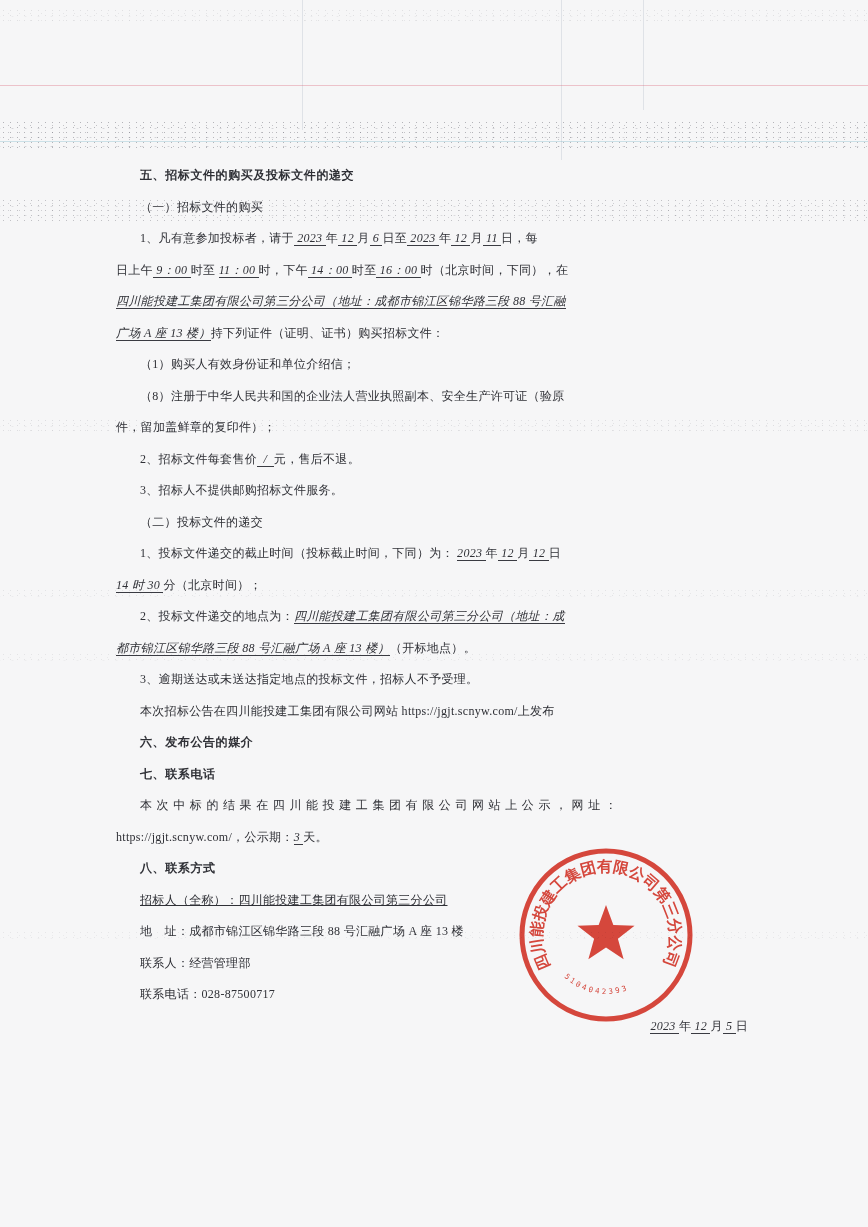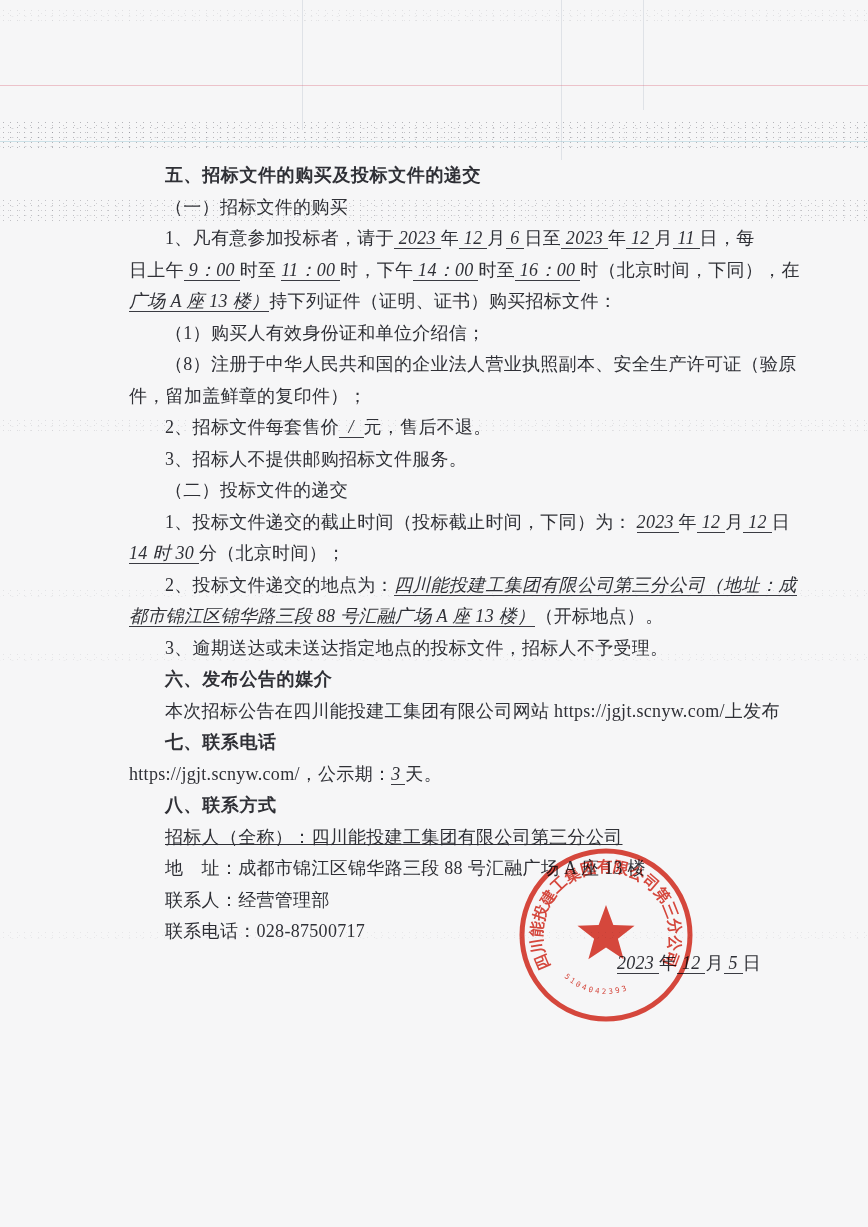--- a/index.html
+++ b/index.html
@@ -34,22 +34,22 @@
   }
   .band-top{top:8px;height:14px;opacity:.25;}
   .band-1{top:120px;height:32px;opacity:.75;}
   .band-2{top:198px;height:25px;opacity:.6;}
   .band-3{top:418px;height:14px;opacity:.28;}
   .band-4{top:588px;height:12px;opacity:.22;}
   .band-5{top:652px;height:12px;opacity:.2;}
   .band-6{top:930px;height:12px;opacity:.18;}
   
   .content{
-    position:absolute;left:129px;top:160px;width:632px;
-    font-size:18px;
+    position:absolute;left:116px;top:160px;width:632px;
+    font-size:12px;
     letter-spacing:.3px;
   }
   .line{
     height:31.5px;line-height:31.5px;
     white-space:pre;
   }
   .line.bold{
     font-family:"Liberation Sans","DejaVu Sans",sans-serif;
     font-weight:700;
     letter-spacing:.6px;
@@ -80,35 +80,37 @@
   <div class="noise band-6"></div>
   <div class="vstreak" style="left:302px"></div>
   <div class="vstreak" style="left:561px;height:160px"></div>
   <div class="vstreak" style="left:643px;height:110px"></div>
 
   <div class="content">
       <div class="line bold" style="text-indent: 2em;"><span>五、招标文件的购买及投标文件的递交</span></div>
       <div class="line" style="text-indent: 2em;"><span>（一）招标文件的购买</span></div>
       <div class="line" style="text-indent: 2em;"><span>1、凡有意参加投标者，请于</span><span class="u"> 2023 </span><span>年</span><span class="u"> 12 </span><span>月</span><span class="u"> 6 </span><span>日至</span><span class="u"> 2023 </span><span>年</span><span class="u"> 12 </span><span>月</span><span class="u"> 11 </span><span>日，每</span></div>
       <div class="line"><span>日上午</span><span class="u"> 9：00 </span><span>时至 </span><span class="u">11：00 </span><span>时，下午</span><span class="u"> 14：00 </span><span>时至</span><span class="u"> 16：00 </span><span>时（北京时间，下同），在</span></div>
+      <div class="line"><span class="u">四川能投建工集团有限公司第三分公司（地址：成都市锦江区锦华路三段 88 号汇融</span></div>
       <div class="line"><span class="u">广场 A 座 13 楼）</span><span>持下列证件（证明、证书）购买招标文件：</span></div>
       <div class="line" style="text-indent: 2em;"><span>（1）购买人有效身份证和单位介绍信；</span></div>
       <div class="line" style="text-indent: 2em;"><span>（8）注册于中华人民共和国的企业法人营业执照副本、安全生产许可证（验原</span></div>
       <div class="line"><span>件，留加盖鲜章的复印件）；</span></div>
       <div class="line" style="text-indent: 2em;"><span>2、招标文件每套售价</span><span class="u">  /  </span><span>元，售后不退。</span></div>
       <div class="line" style="text-indent: 2em;"><span>3、招标人不提供邮购招标文件服务。</span></div>
       <div class="line" style="text-indent: 2em; font-family: Liberation Serif, serif;"><span>（二）投标文件的递交</span></div>
       <div class="line" style="text-indent: 2em;"><span>1、投标文件递交的截止时间（投标截止时间，下同）为： </span><span class="u">2023 </span><span>年</span><span class="u"> 12 </span><span>月</span><span class="u"> 12 </span><span>日</span></div>
       <div class="line"><span class="u">14 时 30 </span><span>分（北京时间）；</span></div>
       <div class="line" style="text-indent: 2em;"><span>2、投标文件递交的地点为：</span><span class="u">四川能投建工集团有限公司第三分公司（地址：成</span></div>
       <div class="line"><span class="u">都市锦江区锦华路三段 88 号汇融广场 A 座 13 楼）</span><span>（开标地点）。</span></div>
       <div class="line" style="text-indent: 2em;"><span>3、逾期送达或未送达指定地点的投标文件，招标人不予受理。</span></div>
+      <div class="line" style="text-indent: 2em;"><span>本次招标公告在四川能投建工集团有限公司网站 https://jgjt.scnyw.com/上发布</span></div>
       <div class="line bold" style="text-indent: 2em;"><span>六、发布公告的媒介</span></div>
-      <div class="line" style="text-indent: 2em;"><span>本次招标公告在四川能投建工集团有限公司网站 https://jgjt.scnyw.com/上发布</span></div>
       <div class="line bold" style="text-indent: 2em;"><span>七、联系电话</span></div>
+      <div class="line sp" style="text-indent: 2em;"><span>本次中标的结果在四川能投建工集团有限公司网站上公示，网址：</span></div>
       <div class="line"><span>https://jgjt.scnyw.com/，公示期：</span><span class="u">3 </span><span>天。</span></div>
       <div class="line bold" style="text-indent: 2em;"><span>八、联系方式</span></div>
       <div class="line" style="text-indent: 2em; text-decoration: underline;"><span>招标人（全称）：四川能投建工集团有限公司第三分公司</span></div>
       <div class="line" style="text-indent: 2em;"><span>地　址：成都市锦江区锦华路三段 88 号汇融广场 A 座 13 楼</span></div>
       <div class="line" style="text-indent: 2em;"><span>联系人：经营管理部</span></div>
       <div class="line" style="text-indent: 2em;"><span>联系电话：028-87500717</span></div>
       <div class="line right"><span class="u">2023 </span><span>年</span><span class="u"> 12 </span><span>月</span><span class="u"> 5 </span><span>日</span></div>
     </div>
 
   <svg class="stamp" viewBox="0 0 180 178">

